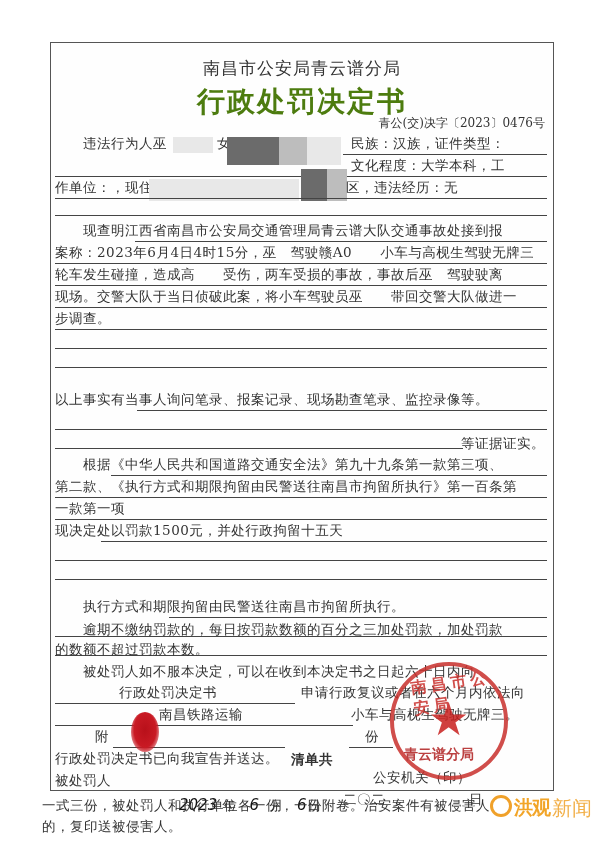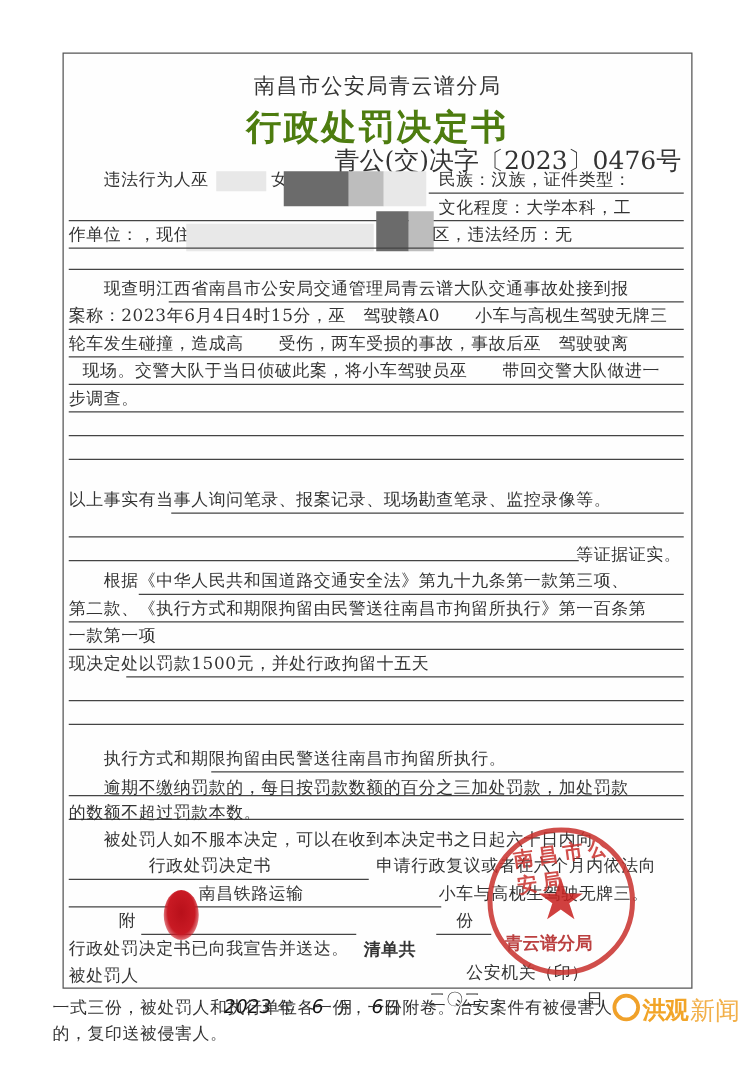--- a/index.html
+++ b/index.html
@@ -9,21 +9,21 @@
   }
   .frame {
     position:absolute; left:50px; top:42px; width:504px; height:749px;
     border:1.5px solid #555; box-sizing:border-box; background:#fefefe;
   }
   .abs { position:absolute; white-space:nowrap; }
   .t { font-size:13.5px; letter-spacing:0.5px; color:#333; }
   .rule { position:absolute; left:4px; right:6px; height:0; border-top:1.3px solid #444; }
   .org { left:0; right:0; top:14px; text-align:center; font-size:17px; color:#333; letter-spacing:1px;}
   .title { left:0; right:0; top:40px; text-align:center; font-size:28px; font-weight:bold; color:#4d7c0f; letter-spacing:2px;}
-  .docno { right:8px; top:72px; font-size:20px; color:#333; }
+  .docno { right:8px; top:72px; font-size:12px; color:#333; }
   .redact { position:absolute; background:#6b6b6b; }
   .redact.light { background:#bdbdbd; }
   .redact.blur { background:#e8e8e8; }
   .stamp {
     position:absolute; left:390px; top:662px; width:118px; height:118px; border-radius:50%;
     border:4px solid #c9302c; box-sizing:border-box; opacity:0.85;
   }
   .stamp-star { position:absolute; left:34px; top:30px; font-size:46px; color:#c8201e; line-height:1;}
   .stamp-top { position:absolute; left:18px; top:6px; font-size:16px; color:#c9302c; font-weight:bold; letter-spacing:4px; transform:rotate(-8deg);}
   .fingerprint {
@@ -66,21 +66,21 @@
   <span class="abs t" style="left:295px;top:136px;">区，违法经历：无</span>
   <div class="rule" style="top:155px;"></div>
   <div class="rule" style="top:172px;"></div>
 
   <span class="abs t" style="left:32px;top:179px;">现查明江西省南昌市公安局交通管理局青云谱大队交通事故处接到报</span>
   <div class="rule" style="top:198px;left:84px;"></div>
   <span class="abs t" style="left:4px;top:201px;">案称：2023年6月4日4时15分，巫　驾驶赣A0　　小车与高枧生驾驶无牌三</span>
   <div class="rule" style="top:220px;"></div>
   <span class="abs t" style="left:4px;top:223px;">轮车发生碰撞，造成高　　受伤，两车受损的事故，事故后巫　驾驶驶离</span>
   <div class="rule" style="top:242px;"></div>
-  <span class="abs t" style="left:4px;top:245px;margin-left:11px;">现场。交警大队于当日侦破此案，将小车驾驶员巫　　带回交警大队做进一</span>
+  <span class="abs t" style="left:4px;top:245px;">现场。交警大队于当日侦破此案，将小车驾驶员巫　　带回交警大队做进一</span>
   <div class="rule" style="top:264px;"></div>
   <span class="abs t" style="left:4px;top:267px;">步调查。</span>
   <div class="rule" style="top:286px;"></div>
   <div class="rule" style="top:305px;"></div>
   <div class="rule" style="top:324px;"></div>
 
   <span class="abs t" style="left:4px;top:348px;">以上事实有当事人询问笔录、报案记录、现场勘查笔录、监控录像等。</span>
   <div class="rule" style="top:367px;left:86px;"></div>
   <div class="rule" style="top:386px;"></div>
   <span class="abs t" style="right:8px;top:392px;">等证据证实。</span>

